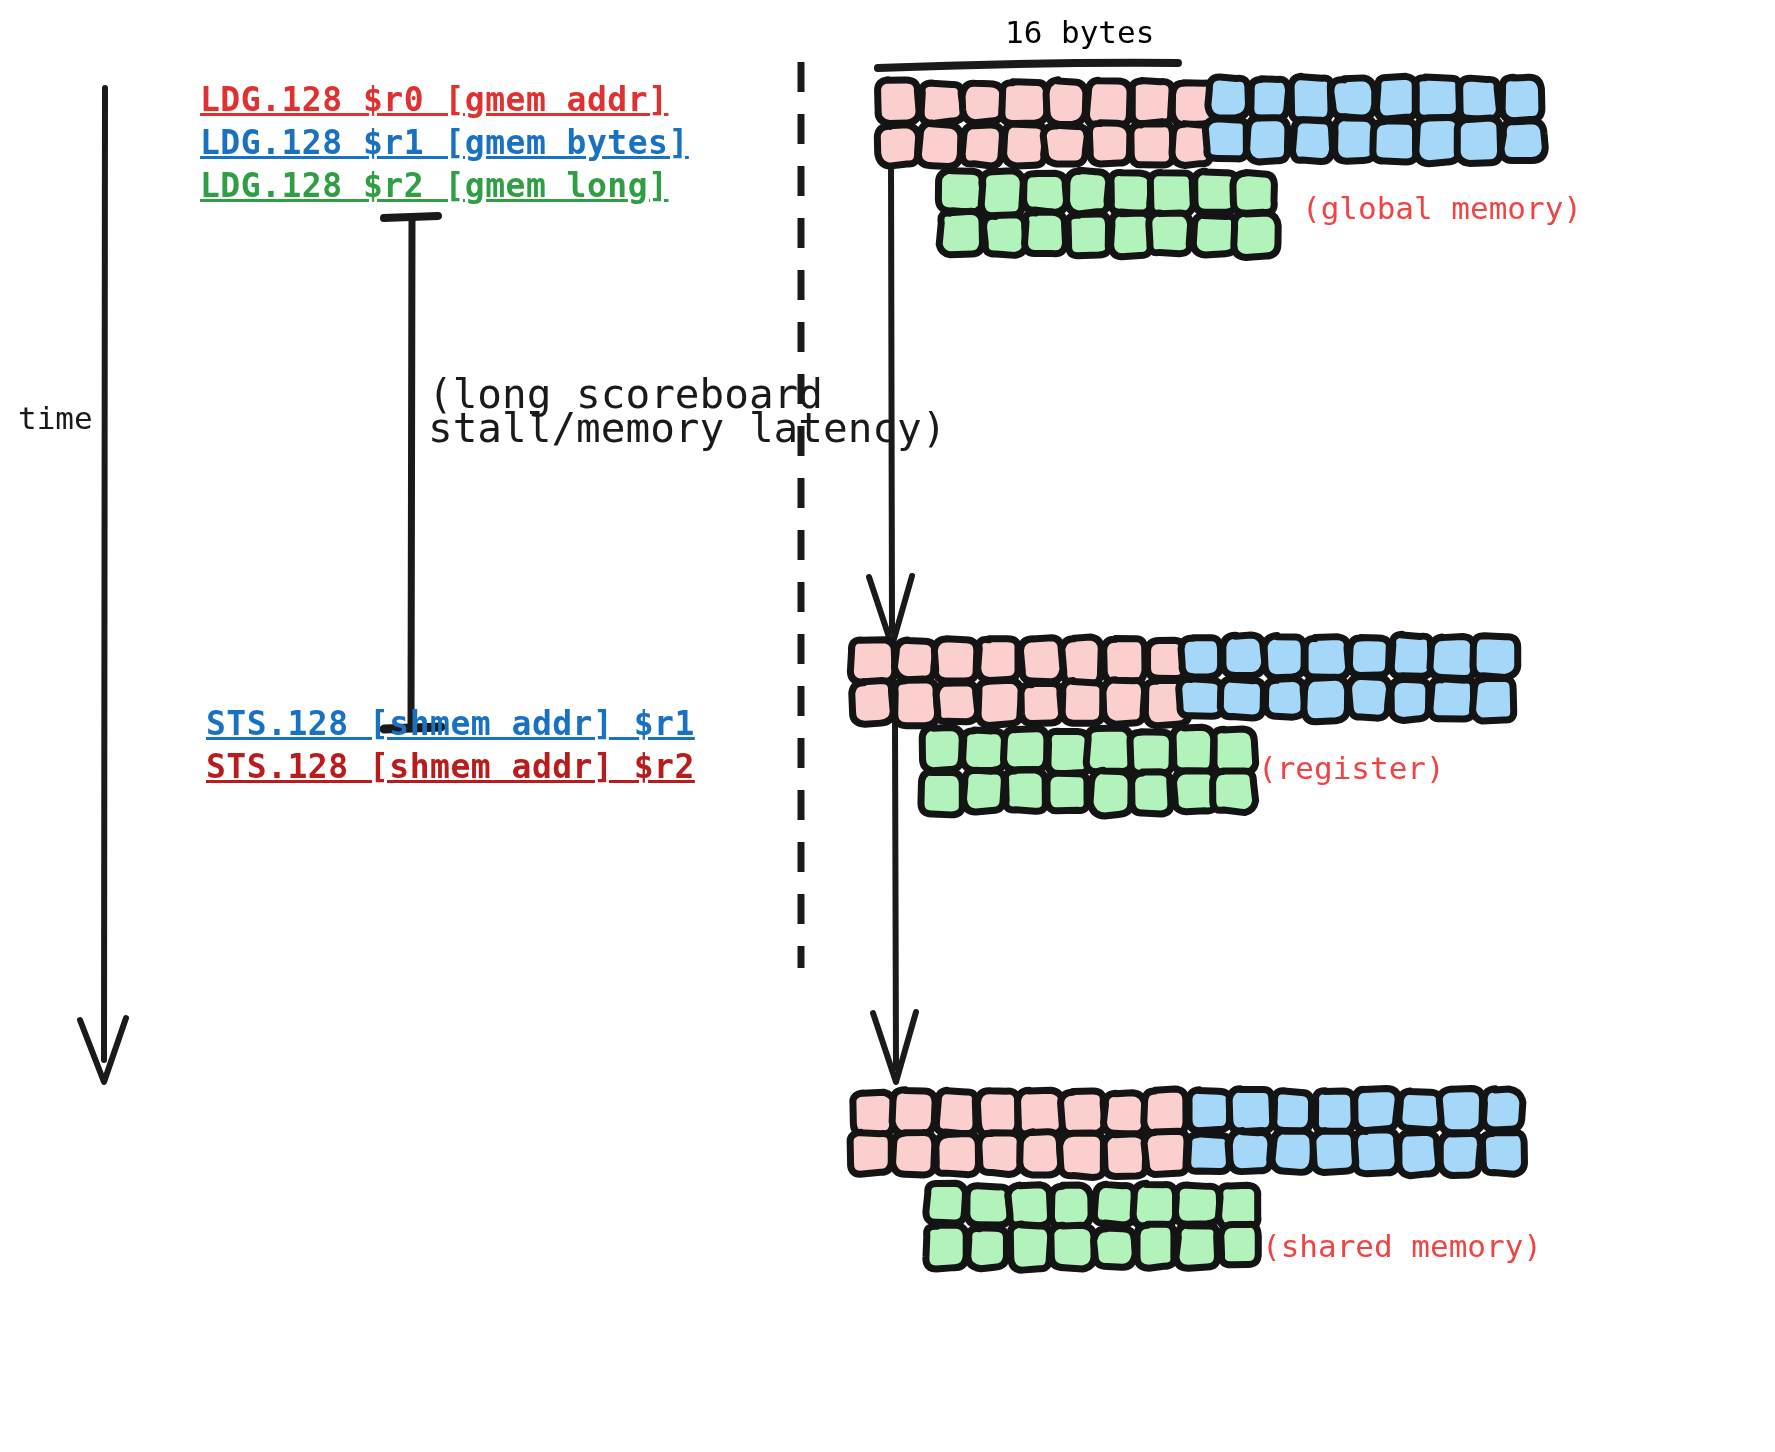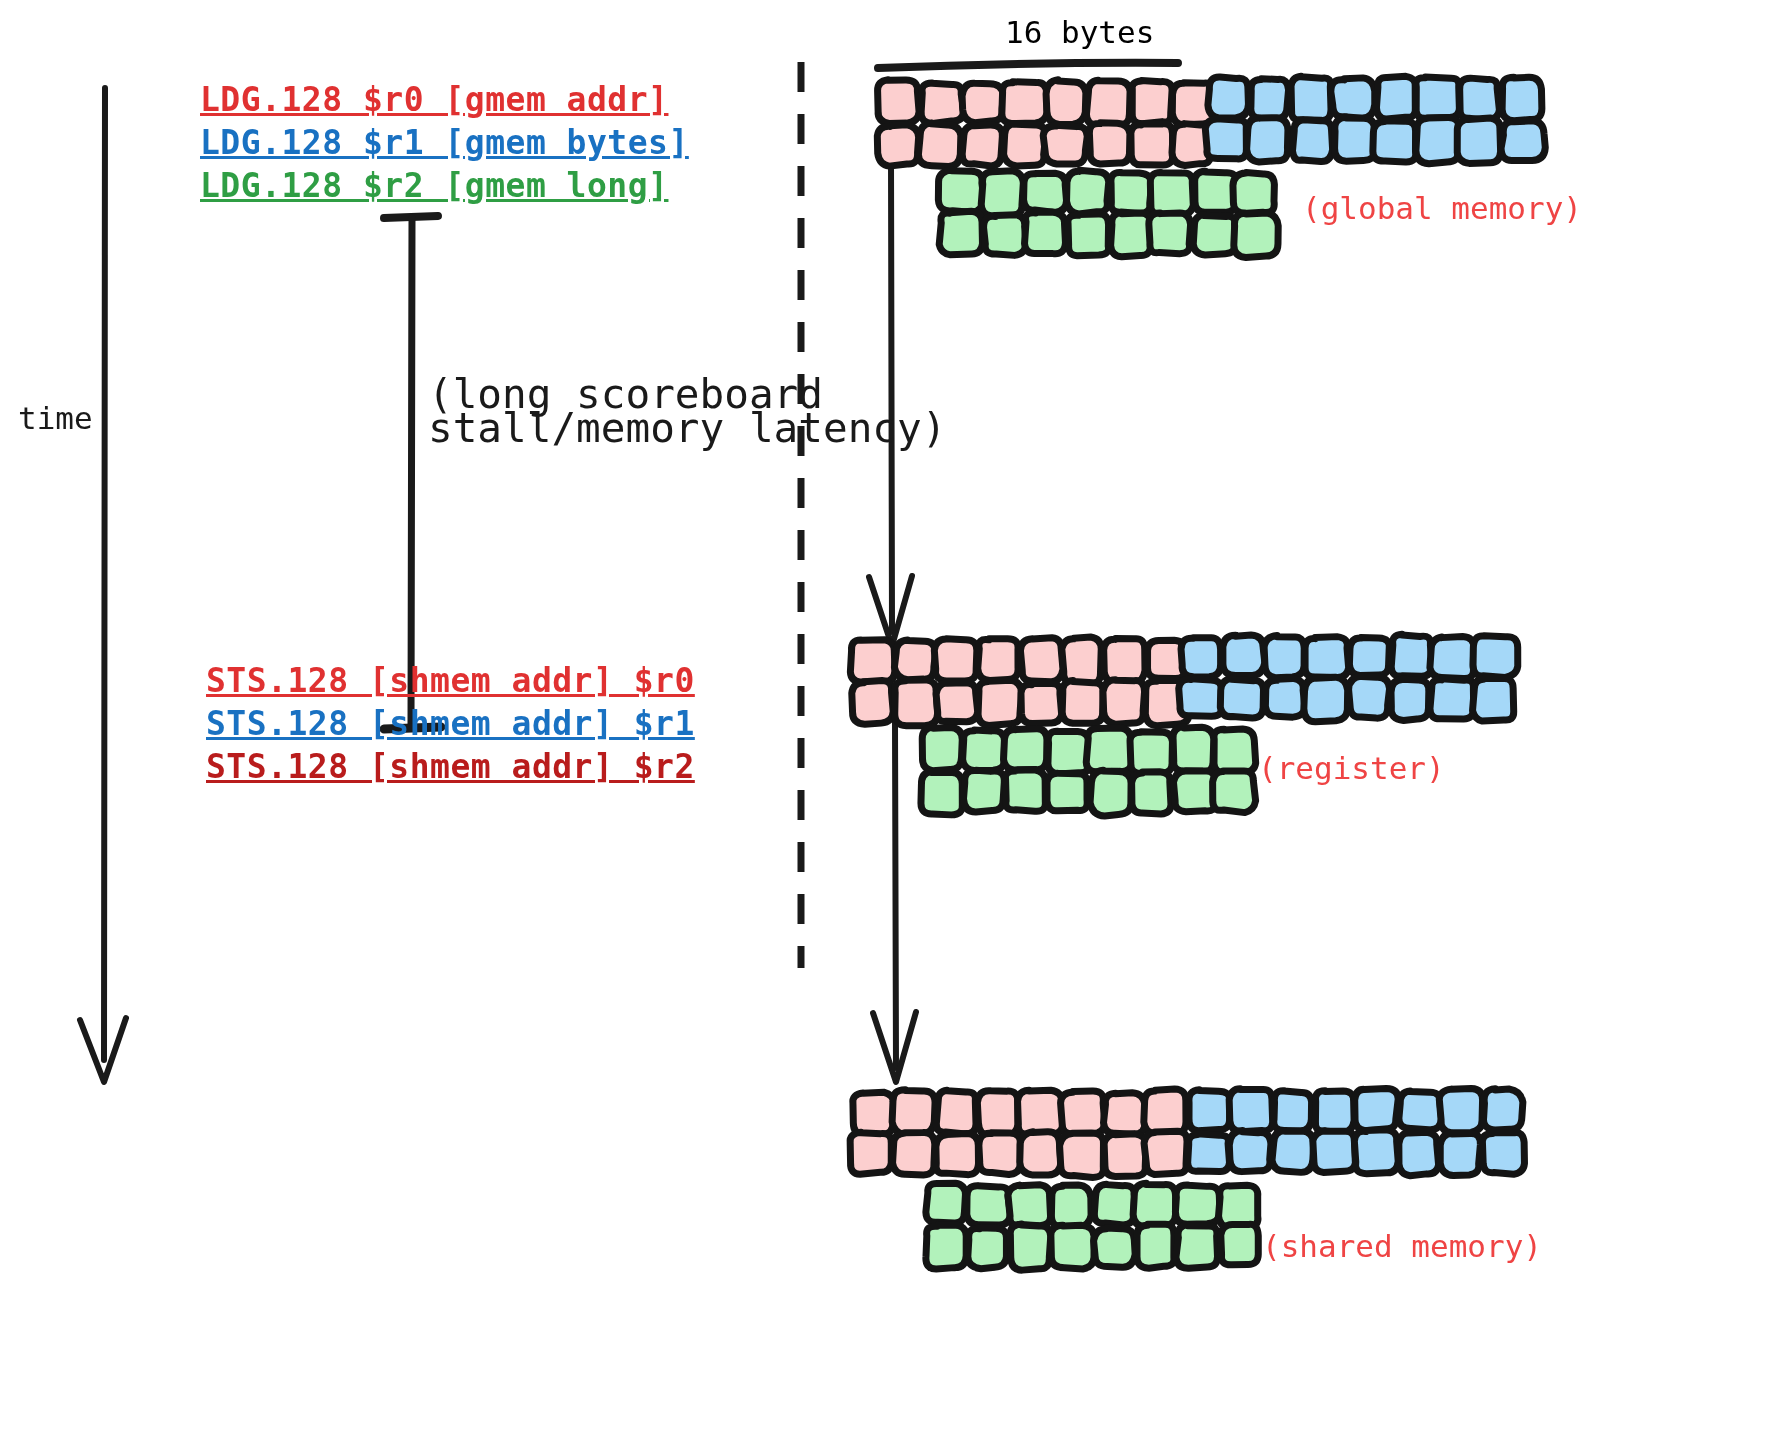--- a/index.html
+++ b/index.html
@@ -277,21 +277,20 @@
 
   <div class="bytes-label" style="left:1005px; top:14px;">16 bytes</div>
 
   <div class="code-line" style="left:200px; top:80px; color:#e03131;">LDG.128 $r0 [gmem addr]</div>
   <div class="code-line" style="left:200px; top:123px; color:#1971c2;">LDG.128 $r1 [gmem bytes]</div>
   <div class="code-line" style="left:200px; top:166px; color:#2f9e44;">LDG.128 $r2 [gmem long]</div>
 
   <div class="stall-label" style="left:428px; top:368px;">(long scoreboard</div>
   <div class="stall-label" style="left:428px; top:402px;">stall/memory latency)</div>
 
-  <div class="code-line" style="left:206px; top:661px; color:#e03131;">STS.128 [shmem addr] $r0</div>
   <div class="code-line" style="left:206px; top:704px; color:#1971c2;">STS.128 [shmem addr] $r1</div>
   <div class="code-line" style="left:206px; top:747px; color:#b91c1c;">STS.128 [shmem addr] $r2</div>
 
   <div class="plain-label" style="left:1302px; top:190px;">(global memory)</div>
   <div class="plain-label" style="left:1258px; top:750px;">(register)</div>
   <div class="plain-label" style="left:1262px; top:1228px;">(shared memory)</div>
 
 </div>
 
 </body></html>

